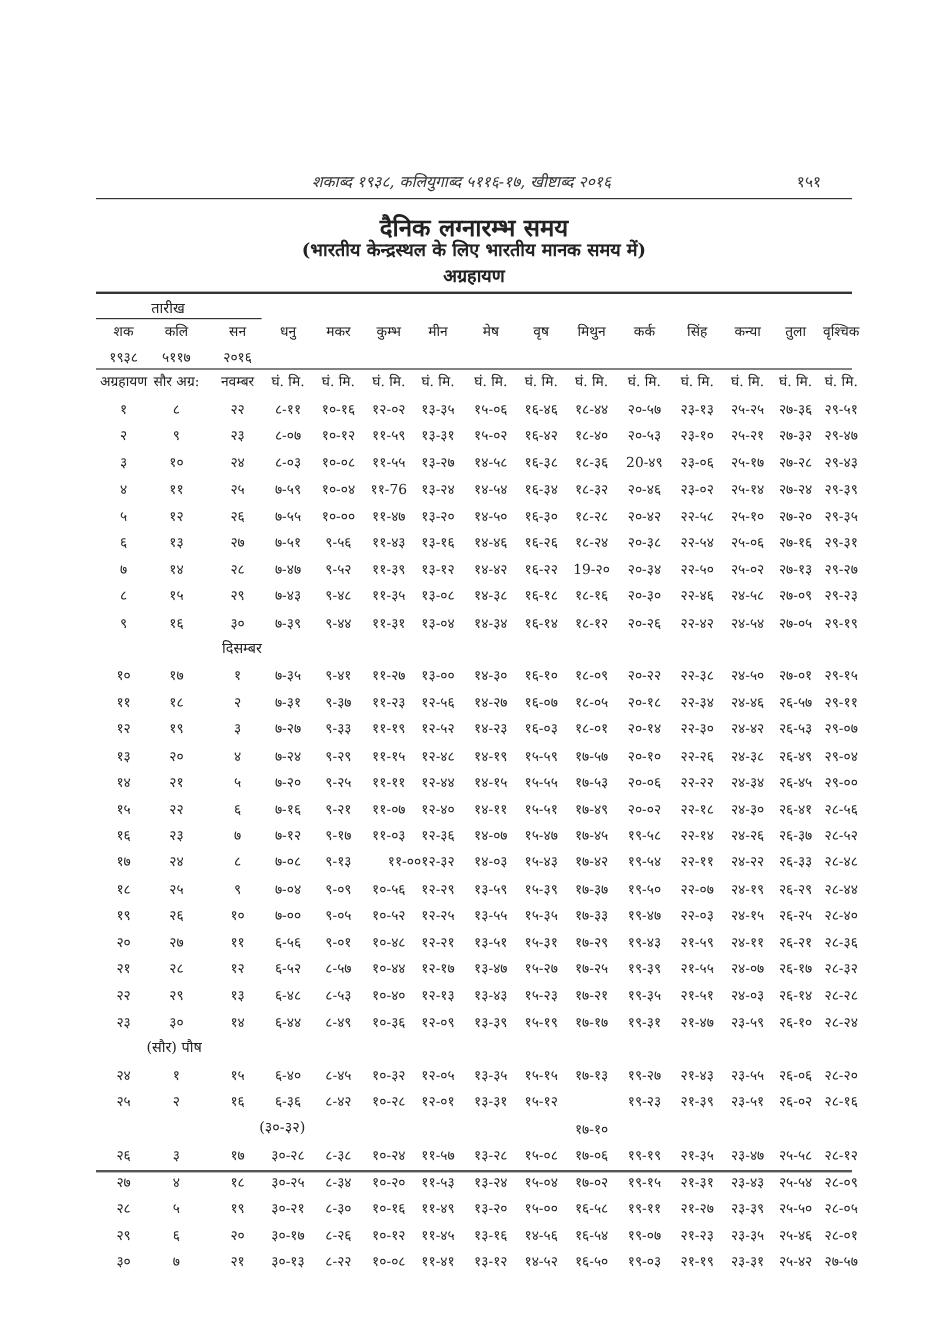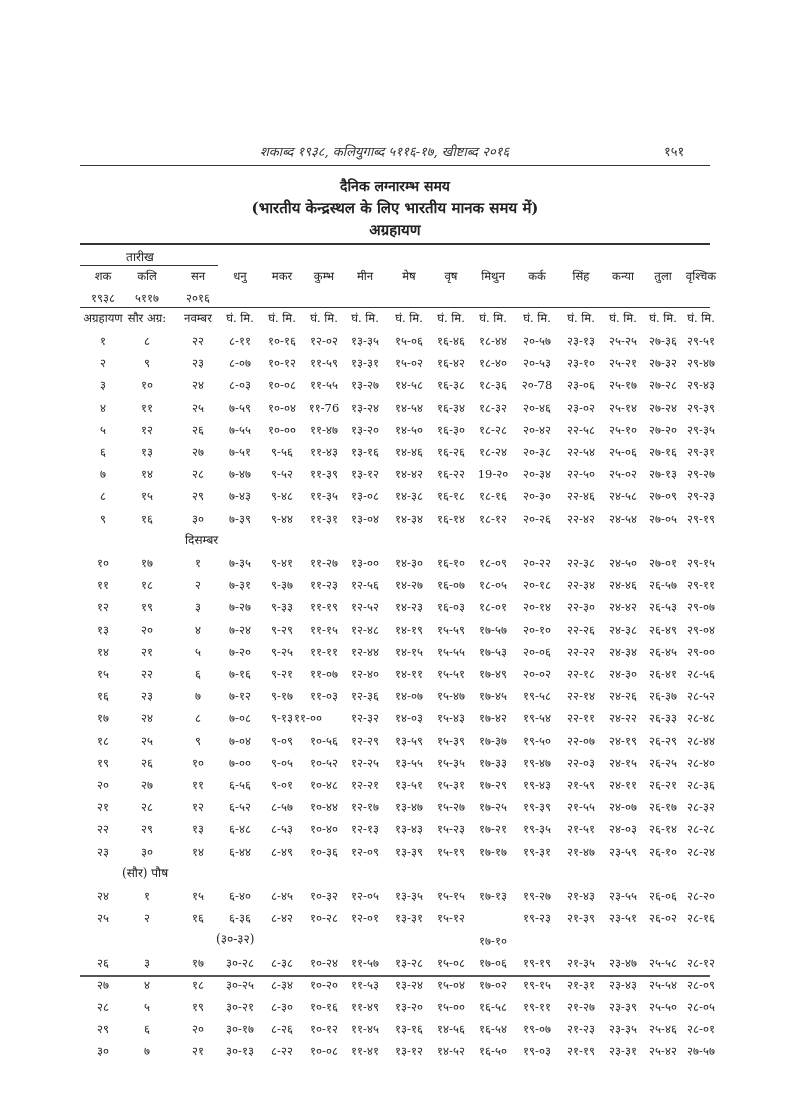--- a/index.html
+++ b/index.html
@@ -2,21 +2,21 @@
 <html><head>
 <meta charset="utf-8">
 <style>
   html, body { margin:0; padding:0; background:#ffffff; }
   body { width:791px; height:1119px; position:relative; font-family:"DejaVu Serif", serif; color:#222; overflow:hidden; }
   .page { position:absolute; left:80px; top:0; width:630px; }
   .running-head { position:absolute; top:142px; left:180px; font-size:13px; font-style:italic; color:#333; }
   .page-num { position:absolute; top:142px; left:584px; font-size:13px; color:#333; }
   .rule-top { position:absolute; top:165px; left:0; width:630px; border-top:1px solid #333; }
   .title { position:absolute; left:0; width:630px; text-align:center; font-weight:bold; color:#222; }
-  .t1 { top:176px; font-size:14px; }
+  .t1 { top:176px; font-size:20px; }
   .t2 { top:197px; font-size:15px; }
   .t3 { top:219px; font-size:15px; }
   .rule-thick { position:absolute; top:243px; left:0; width:630px; border-top:2px solid #333; }
   .grid { position:absolute; left:0; width:630px; font-size:11.5px; }
   .row { position:absolute; left:0; width:630px; height:20px; }
   .c { position:absolute; text-align:center; white-space:nowrap; }
   .tarikh { position:absolute; top:248px; left:20px; width:80px; text-align:center; font-size:12px; }
   .tarikh-line { position:absolute; top:265px; left:0; width:138px; border-top:1px solid #333; }
   .rule-sub { position:absolute; top:307px; left:0; width:630px; border-top:1px solid #333; }
   .rule-bottom { position:absolute; top:975px; left:0; width:630px; border-top:2px solid #555; }
@@ -116,21 +116,21 @@
         <div class="c" style="left: 0px; width: 46px;">३</div>
         <div class="c" style="left: 44px; width: 46px;">१०</div>
         <div class="c" style="left: 96px; width: 44px;">२४</div>
         <div class="c" style="left: 138px; width: 44px;">८-०३</div>
         <div class="c" style="left: 180px; width: 44px;">१०-०८</div>
         <div class="c" style="left: 222px; width: 44px;">११-५५</div>
         <div class="c" style="left: 263px; width: 44px;">१३-२७</div>
         <div class="c" style="left: 307px; width: 44px;">१४-५८</div>
         <div class="c" style="left: 349px; width: 44px;">१६-३८</div>
         <div class="c" style="left: 391px; width: 44px;">१८-३६</div>
-        <div class="c" style="left: 435px; width: 44px;">२०-78</div>
+        <div class="c" style="left: 435px; width: 44px;">20-४९</div>
         <div class="c" style="left: 479px; width: 44px;">२३-०६</div>
         <div class="c" style="left: 521px; width: 44px;">२५-१७</div>
         <div class="c" style="left: 563px; width: 40px;">२७-२८</div>
         <div class="c" style="left: 601px; width: 40px;">२९-४३</div>
       </div>
       <div class="row" style="top: 400px;">
         <div class="c" style="left: 0px; width: 46px;">४</div>
         <div class="c" style="left: 44px; width: 46px;">११</div>
         <div class="c" style="left: 96px; width: 44px;">२५</div>
         <div class="c" style="left: 138px; width: 44px;">७-५९</div>
@@ -350,21 +350,21 @@
         <div class="c" style="left: 521px; width: 44px;">२४-२६</div>
         <div class="c" style="left: 563px; width: 40px;">२६-३७</div>
         <div class="c" style="left: 601px; width: 40px;">२८-५२</div>
       </div>
       <div class="row" style="top: 710px;">
         <div class="c" style="left: 0px; width: 46px;">१७</div>
         <div class="c" style="left: 44px; width: 46px;">२४</div>
         <div class="c" style="left: 96px; width: 44px;">८</div>
         <div class="c" style="left: 138px; width: 44px;">७-०८</div>
         <div class="c" style="left: 180px; width: 44px;">९-१३</div>
-        <div class="c" style="left: 206px; width: 44px;">११-००</div>
+        <div class="c" style="left: 235px; width: 44px;">११-००</div>
         <div class="c" style="left: 263px; width: 44px;">१२-३२</div>
         <div class="c" style="left: 307px; width: 44px;">१४-०३</div>
         <div class="c" style="left: 349px; width: 44px;">१५-४३</div>
         <div class="c" style="left: 391px; width: 44px;">१७-४२</div>
         <div class="c" style="left: 435px; width: 44px;">१९-५४</div>
         <div class="c" style="left: 479px; width: 44px;">२२-११</div>
         <div class="c" style="left: 521px; width: 44px;">२४-२२</div>
         <div class="c" style="left: 563px; width: 40px;">२६-३३</div>
         <div class="c" style="left: 601px; width: 40px;">२८-४८</div>
       </div>

